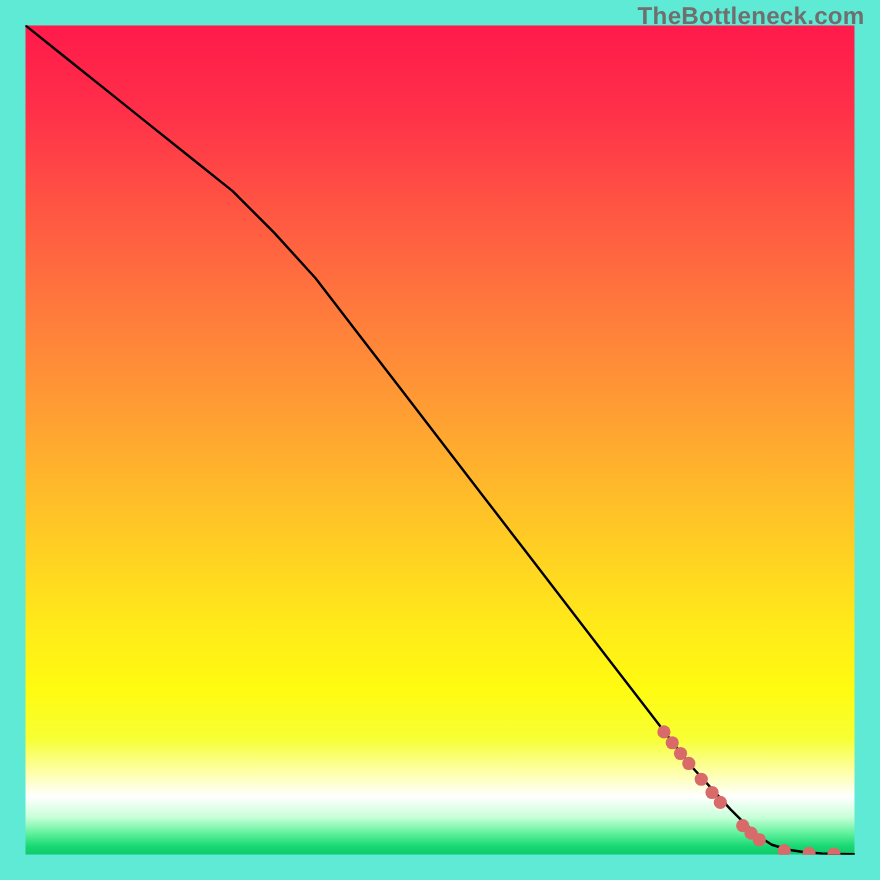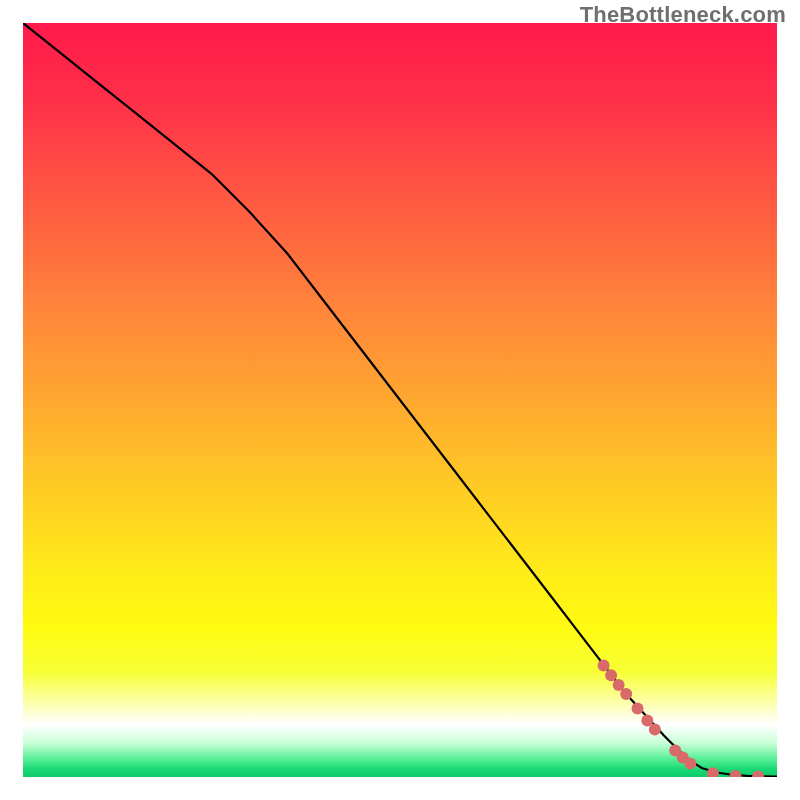--- a/index.html
+++ b/index.html
@@ -1,21 +1,21 @@
 <!DOCTYPE html>
 <html><head>
 <meta charset="utf-8">
 <style>
   * { margin: 0; padding: 0; box-sizing: border-box; }
   html, body { width: 800px; height: 800px; overflow: hidden; background: #000; }
   .stage {
     position: relative;
     width: 800px;
     height: 800px;
-    background: #ffffff;
+    background: #5eead4;
   }
   .watermark {
     position: absolute;
     top: 2px;
     right: 14px;
     font-family: Arial, Helvetica, sans-serif;
     font-size: 22px;
     font-weight: 600;
     color: #6f6f6f;
     letter-spacing: 0.2px;

